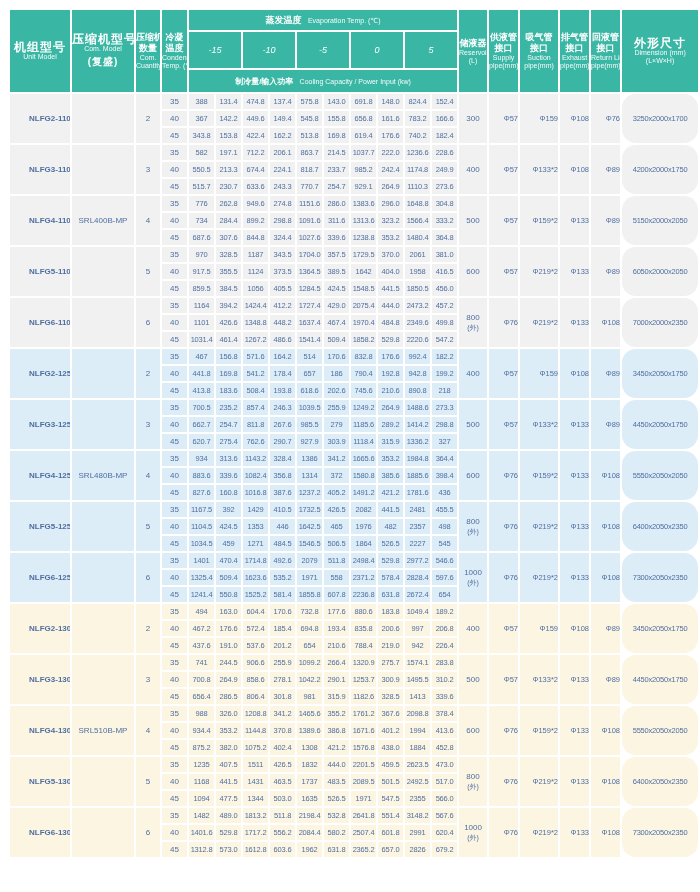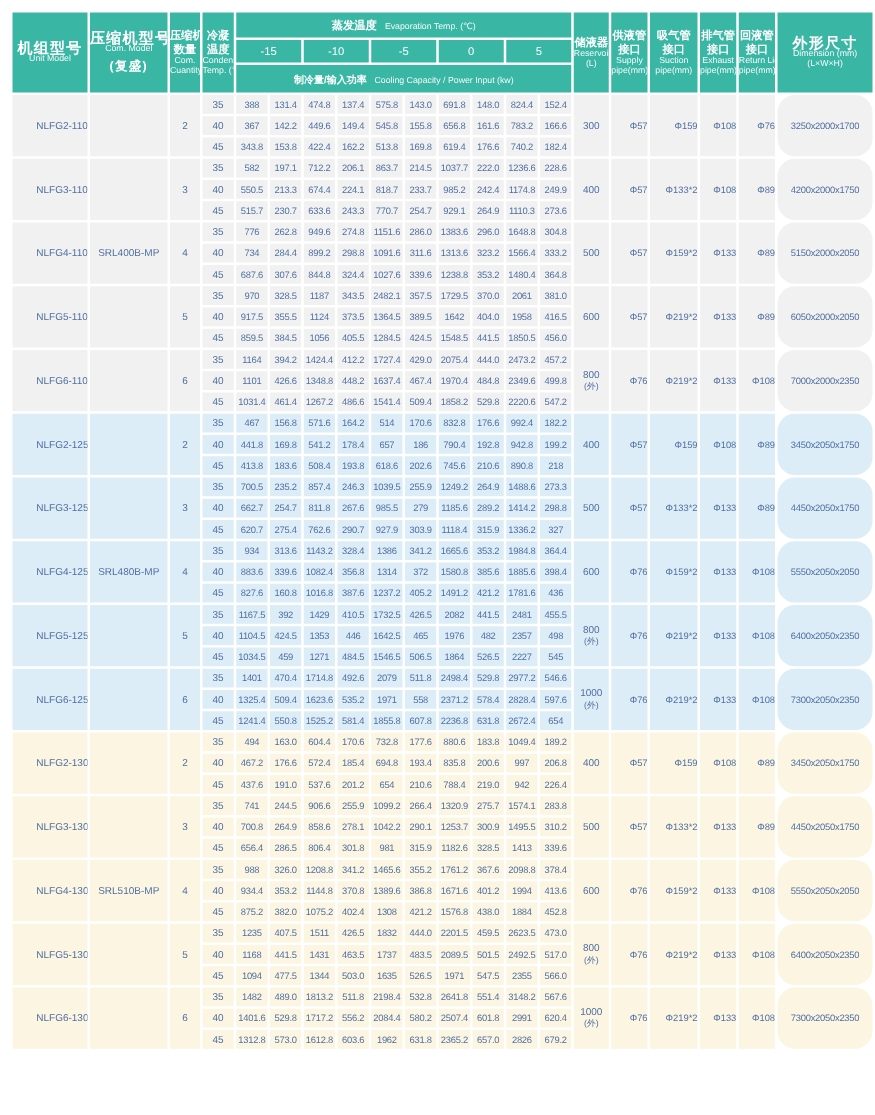--- a/index.html
+++ b/index.html
@@ -14,33 +14,33 @@
     table-layout:fixed;background:#ffffff;
   }
   td{padding:0;overflow:hidden;white-space:nowrap;vertical-align:middle;}
   
   .hd{background:#3ab6a5;color:#ffffff;text-align:center;}
   .hd .zh{font-size:12px;font-weight:bold;letter-spacing:1px;line-height:11px;}
   .hd .zh2{font-size:9px;font-weight:bold;line-height:11px;}
   .hd .en{font-size:7px;line-height:8px;opacity:.95;}
   .hd .brand{font-size:10px;font-weight:bold;letter-spacing:1px;margin-top:2px;}
   tr.hrow1 td{height:20px;}
-  tr.hrow2 td{height:18px;}
+  tr.hrow2 td{height:36px;font-style:italic;}
   tr.hrow3 td{height:22px;}
   .evap-band{font-size:9px;font-weight:bold;}
   .evap-band .en{display:inline;font-weight:normal;font-size:7px;margin-left:4px;}
   .evap-temp{font-size:9px;}
   .cooling-band{font-size:8px;font-weight:bold;}
   .cooling-band .en{display:inline;font-weight:normal;font-size:7px;margin-left:4px;}
   
   tbody td{height:15px;line-height:15px;color:#4f6fa1;text-align:center;}
   tr.band-110 td{background:#f1f1f1;}
   tr.band-125 td{background:#ddedf8;}
   tr.band-130 td{background:#fcf5e2;}
-  td.model{font-size:8px;text-align:right;padding-left:19px;}
+  td.model{font-size:8px;text-align:right;padding-left:19px;font-weight:bold;}
   td.commodel{font-size:8px;}
   td.qty{font-size:8px;}
   td.temp{font-size:8px;}
   td.val{font-size:7.5px;letter-spacing:-0.2px;}
   td.res{font-size:8px;line-height:10px;}
   td.res .note{font-size:7px;line-height:9px;}
   td.pipe{font-size:7.5px;text-align:right;}
   td.dim{font-size:7.5px;letter-spacing:-0.2px;border-radius:14px;}
 </style>
 </head>
@@ -299,21 +299,21 @@
         </tr>
         <tr class="band-110">
           <td class="model" rowspan="3">NLFG5-110</td>
           <td class="commodel" rowspan="3"></td>
           <td class="qty" rowspan="3">5</td>
           <td class="temp">35</td>
           <td class="val">970</td>
           <td class="val">328.5</td>
           <td class="val">1187</td>
           <td class="val">343.5</td>
-          <td class="val">2482.1</td>
+          <td class="val">1704.0</td>
           <td class="val">357.5</td>
           <td class="val">1729.5</td>
           <td class="val">370.0</td>
           <td class="val">2061</td>
           <td class="val">381.0</td>
           <td class="res" rowspan="3">
             <div>600</div>
           </td>
           <td class="pipe" rowspan="3">Φ57</td>
           <td class="pipe" rowspan="3">Φ219*2</td>

